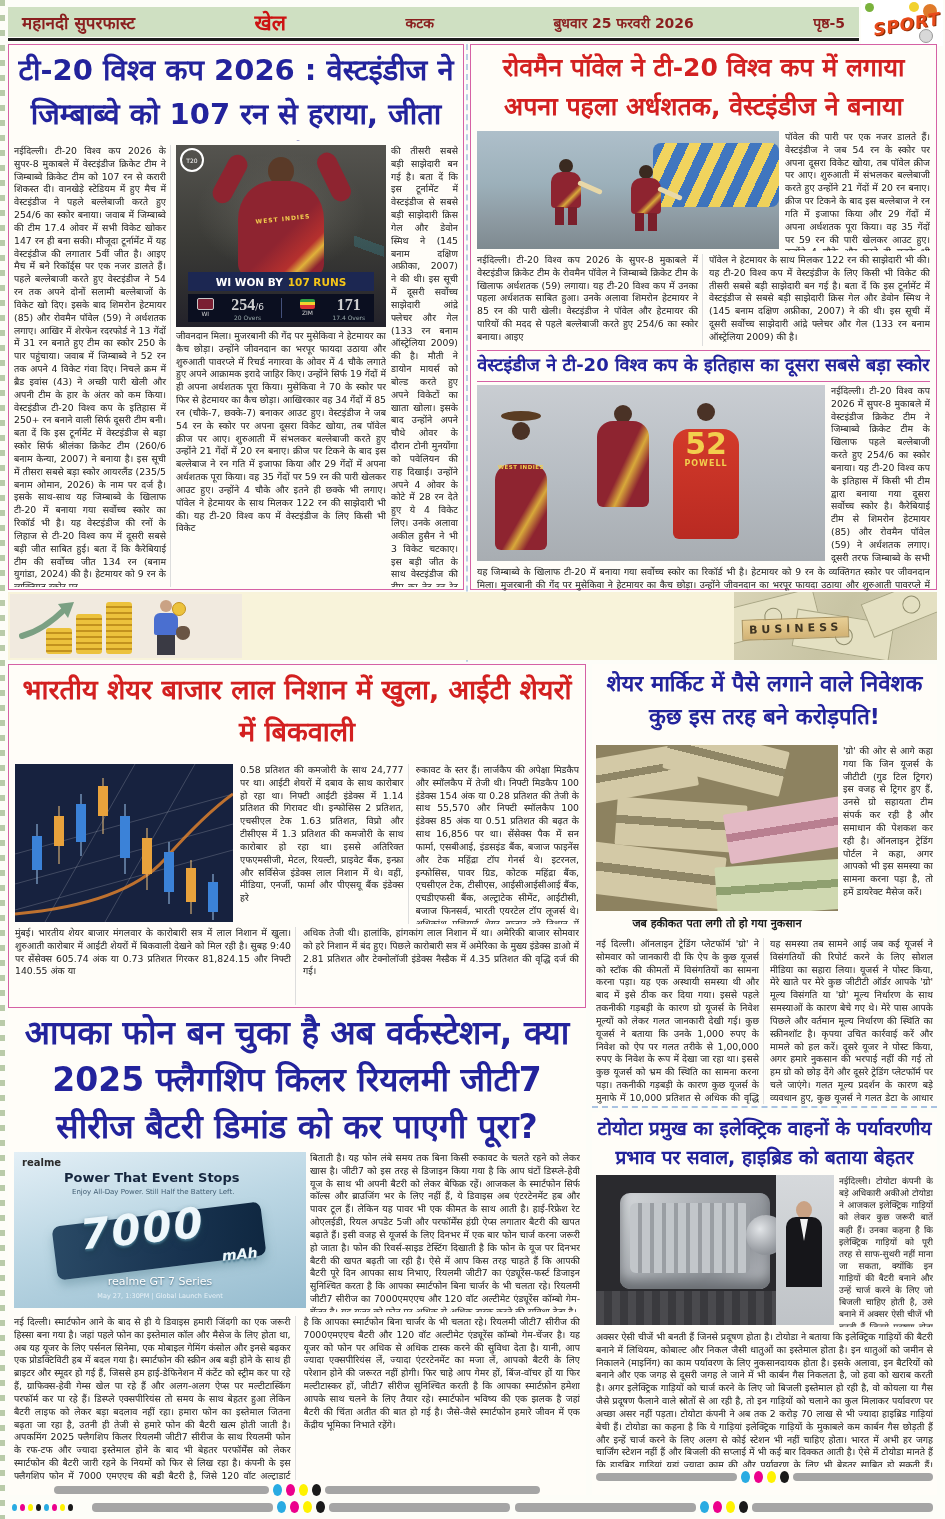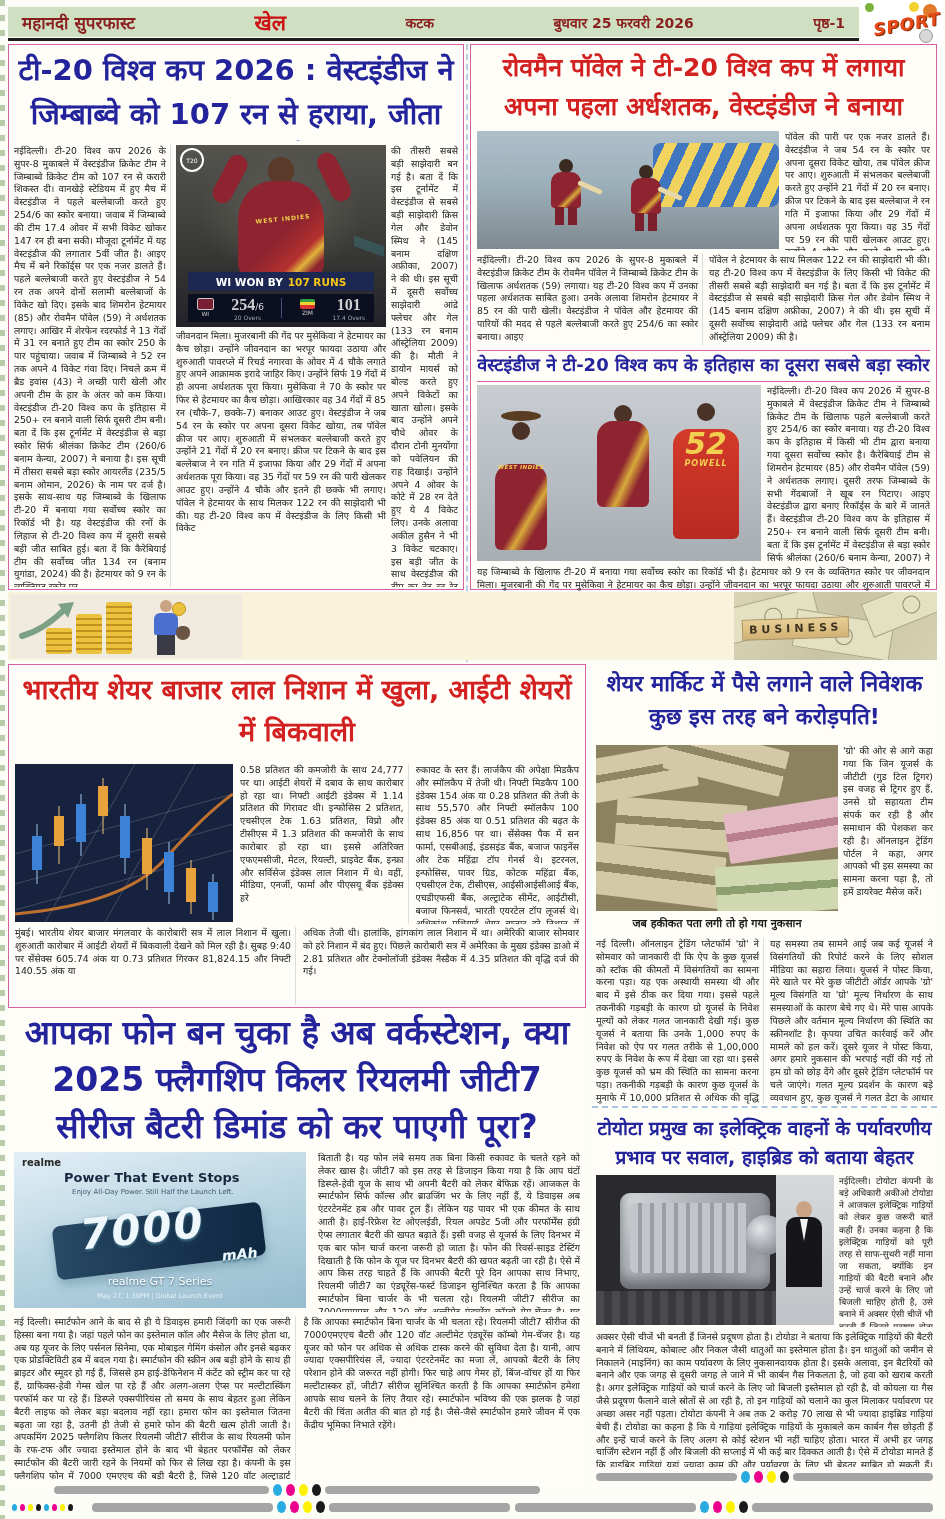--- a/index.html
+++ b/index.html
@@ -85,22 +85,22 @@
         background:linear-gradient(90deg,#7a1f2b 0 9px,transparent 9px 13px,#7a1f2b 13px);}
   .bm-bat{position:absolute;left:30px;top:26px;width:26px;height:5px;background:#e8d8a8;border-radius:3px;transform:rotate(24deg);}
   .bm1{left:70px;top:28px;}
   .bm2{left:150px;top:34px;}
   .pow-side{flex:1;}
   .pow-row2{display:flex;gap:6px;height:92px;margin-top:3px;}
   .pow-row2 .col{flex:1;}
   .sub-head{font-size:18px;line-height:1.3;height:26px;overflow:hidden;color:#23239c;text-align:center;
         font-weight:bold;margin:4px 0 3px;border-top:1px solid #d561a5;border-bottom:1px solid #d561a5;padding:2px 0;}
   .rec-row{display:flex;gap:6px;height:178px;}
-  .photo-record{position:relative;width:284px;height:176px;flex:none;overflow:hidden;
-        background:linear-gradient(180deg,#c9cdd2 0%,#b6bcc2 55%,#a8adb2 100%);font-style:italic;}
+  .photo-record{position:relative;width:348px;height:176px;flex:none;overflow:hidden;
+        background:linear-gradient(180deg,#c9cdd2 0%,#b6bcc2 55%,#a8adb2 100%);}
   .fig{position:absolute;}
   .fig-head{width:18px;height:18px;border-radius:50%;background:#4a3226;margin:0 auto;}
   .fig-body{width:52px;height:86px;border-radius:16px 16px 6px 6px;margin-top:-2px;}
   .fg1{left:18px;top:26px;}
   .fg1 .fig-hat{width:40px;height:10px;border-radius:50%;background:#5a3c22;margin:0 auto 1px;}
   .fg1 .fig-body{background:linear-gradient(120deg,#8e2430 55%,#d8a93a 65%,#8e2430 78%);}
   .fg-team{display:block;color:#f2cf4e;font-size:5.5px;font-weight:bold;text-align:center;margin-top:26px;letter-spacing:.5px;}
   .fg2{left:120px;top:20px;}
   .fg2 .fig-body{background:linear-gradient(115deg,#8e2430 50%,#d8a93a 62%,#8e2430 76%);}
   .fg3{left:196px;top:18px;}
@@ -155,21 +155,21 @@
   .bu4{left:130px;top:60px;width:120px;height:50px;transform:rotate(-9deg);background:linear-gradient(180deg,#e3b9c4 0 40%,#b97f90 40% 56%,#e3b9c4 56%);}
   .bu5{left:-12px;top:104px;width:140px;height:52px;transform:rotate(7deg);}
   .bu6{left:120px;top:118px;width:130px;height:50px;transform:rotate(-4deg);background:linear-gradient(180deg,#cfd8b0 0 40%,#8fa070 40% 56%,#cfd8b0 56%);}
   .gr-caption{font-size:11px;font-weight:bold;color:#1c1c1c;text-align:center;margin-top:4px;}
   .gr-side{flex:1;}
   .gr-cols{display:flex;gap:6px;height:166px;margin-top:3px;}
   .gr-cols .col{flex:1;}
   
   .phone-box{left:8px;top:1008px;width:578px;height:487px;padding:2px 6px;}
   .ph-h{font-size:33px;line-height:1.42;height:140px;overflow:hidden;}
-  .ph-row1{display:flex;gap:12px;height:160px;margin-top:2px;}
+  .ph-row1{display:flex;gap:4px;height:160px;margin-top:2px;}
   .photo-realme{position:relative;width:292px;height:156px;flex:none;overflow:hidden;
         background:linear-gradient(165deg,#e3eff6 0%,#bcd7e4 45%,#96bccf 100%);}
   .rl-logo{position:absolute;left:8px;top:5px;font-size:10px;font-weight:bold;color:#2b2b2b;}
   .rl-title{position:absolute;left:50px;top:18px;font-size:13px;font-weight:bold;color:#16263e;}
   .rl-sub{position:absolute;left:58px;top:36px;font-size:7px;color:#3e5a70;}
   .rl-slab{position:absolute;left:40px;top:62px;width:210px;height:54px;border-radius:8px;transform:rotate(-7deg);
         background:linear-gradient(100deg,#2a4a66,#183350 60%,#0f2740);box-shadow:0 6px 10px #68909f88;}
   .rl-7000{position:absolute;left:66px;top:52px;font-size:42px;font-weight:bold;font-style:italic;color:#eef7fb;
         text-shadow:0 2px 2px #3e6d85,0 4px 6px #1c3c50;transform:rotate(-6deg);letter-spacing:2px;}
   .rl-mah{position:absolute;left:208px;top:94px;font-size:14px;font-weight:bold;font-style:italic;color:#eef7fb;
@@ -214,21 +214,21 @@
 <body>
 
 <div class="page">
   <div class="edge"></div>
 
   <div class="header-bar">
     <span class="hb-name">महानदी सुपरफास्ट</span>
     <span class="hb-khel">खेल</span>
     <span class="hb-city">कटक</span>
     <span class="hb-date">बुधवार 25 फरवरी 2026</span>
-    <span class="hb-page">पृष्ठ-1</span>
+    <span class="hb-page">पृष्ठ-5</span>
   </div>
   <div class="header-rule"></div>
   <div class="sport-logo">
     <span class="sl-dot sl-d3"></span>
     <span class="sl-dot sl-d2"></span>
     <span class="sl-dot sl-d1"></span>
     <span class="sl-dot sl-d4"></span>
     <span class="sport-text">SPORT</span>
   </div>
   <div class="v-divider"></div>
@@ -259,21 +259,21 @@
             <div class="team-cell">
               <span class="score-big">254</span><span class="score-sub">/6</span>
               <span class="overs">20 Overs</span>
             </div>
             <div class="score-div"></div>
             <div class="team-cell">
               <span class="chip chip-zim"></span>
               <span>ZIM</span>
             </div>
             <div class="team-cell">
-              <span class="score-big">101</span>
+              <span class="score-big">171</span>
               <span class="overs">17.4 Overs</span>
             </div>
           </div>
         </div>
         <div class="col lead-c2" style="flex:1">जीवनदान मिला। मुजरबानी की गेंद पर मुसेकिवा ने हेटमायर का कैच छोड़ा। उन्होंने जीवनदान का भरपूर फायदा उठाया और शुरुआती पावरप्ले में रिचर्ड नगारवा के ओवर में 4 चौके लगाते हुए अपने आक्रामक इरादे जाहिर किए। उन्होंने सिर्फ 19 गेंदों में ही अपना अर्धशतक पूरा किया। मुसेकिवा ने 70 के स्कोर पर फिर से हेटमायर का कैच छोड़ा। आखिरकार वह 34 गेंदों में 85 रन (चौके-7, छक्के-7) बनाकर आउट हुए। वेस्टइंडीज ने जब 54 रन के स्कोर पर अपना दूसरा विकेट खोया, तब पॉवेल क्रीज पर आए। शुरुआती में संभलकर बल्लेबाजी करते हुए उन्होंने 21 गेंदों में 20 रन बनाए। क्रीज पर टिकने के बाद इस बल्लेबाज ने रन गति में इजाफा किया और 29 गेंदों में अपना अर्धशतक पूरा किया। वह 35 गेंदों पर 59 रन की पारी खेलकर आउट हुए। उन्होंने 4 चौके और इतने ही छक्के भी लगाए। पॉवेल ने हेटमायर के साथ मिलकर 122 रन की साझेदारी भी की। यह टी-20 विश्व कप में वेस्टइंडीज के लिए किसी भी विकेट</div>
       </div>
       <div class="col lead-c3">की तीसरी सबसे बड़ी साझेदारी बन गई है। बता दें कि इस टूर्नामेंट में वेस्टइंडीज से सबसे बड़ी साझेदारी क्रिस गेल और डेवोन स्मिथ ने (145 बनाम दक्षिण अफ्रीका, 2007) ने की थी। इस सूची में दूसरी सर्वोच्च साझेदारी आंद्रे फ्लेचर और गेल (133 रन बनाम ऑस्ट्रेलिया 2009) की है। मौती ने डायोन मायर्स को बोल्ड करते हुए अपने विकेटों का खाता खोला। इसके बाद उन्होंने अपने चौथे ओवर के दौरान टोनी मुनयोंगा को पवेलियन की राह दिखाई। उन्होंने अपने 4 ओवर के कोटे में 28 रन देते हुए ये 4 विकेट लिए। उनके अलावा अकील हुसैन ने भी 3 विकेट चटकाए। इस बड़ी जीत के साथ वेस्टइंडीज की टीम का नेट रन रेट +5.350 हो गया है। सुपर-8 ग्रुप-1 में कैरेबियाई टीम अंक तालिका में फिलहाल शीर्ष पर पहुंच गई हैं। एक ही मैच जीतने वाली दक्षिण अफ्रीकी टीम +3.800 के नेट रन रेट के साथ दूसरे स्थान पर है। इस ग्रुप में भारतीय टीम तीसरे और जिम्बाब्वे फिलहाल चौथे पायदान पर है। इन दोनों टीमों ने अपने-अपने पहले मैच हारे हैं। इस मैच में कुल 31 छक्के लगे, जो टी-20 विश्व कप में किसी भी मैच में सबसे ज्यादा हैं। इससे पहले 2014 संस्करण में नीदरलैंड और आयरलैंड के बीच हुए मैच में कुल 30 छक्के लगे थे।</div>
     </div>
   </section>
 
@@ -417,21 +417,21 @@
       <div class="col">यह समस्या तब सामने आई जब कई यूजर्स ने विसंगतियों की रिपोर्ट करने के लिए सोशल मीडिया का सहारा लिया। यूजर्स ने पोस्ट किया, मेरे खाते पर मेरे कुछ जीटीटी ऑर्डर आपके 'ग्रो' मूल्य विसंगति या 'ग्रो' मूल्य निर्धारण के साथ समस्याओं के कारण बेचे गए थे। मेरे पास आपके पिछले और वर्तमान मूल्य निर्धारण की स्थिति का स्क्रीनशॉट है। कृपया उचित कार्रवाई करें और मामले को हल करें। दूसरे यूजर ने पोस्ट किया, अगर हमारे नुकसान की भरपाई नहीं की गई तो हम ग्रो को छोड़ देंगे और दूसरे ट्रेडिंग प्लेटफॉर्म पर चले जाएंगे। गलत मूल्य प्रदर्शन के कारण बड़े व्यवधान हुए, कुछ यूजर्स ने गलत डेटा के आधार पर ट्रेडिंग निर्णय लिए। यह स्थिति उन लोगों के लिए निराशा और वित्तीय नुकसान का कारण बनी, जिन्होंने भ्रामक जानकारी पर काम किया। एक ग्रो यूजर ने लिखा, वाकई ग्रो 2.8 लाख रुपए की यह जबरदस्त तेजी देखकर मैंने सोचा कि मुझे सोना मिल गया है, पता चला कि यह केवल एक बग था। अब मैं खरीद का ऑर्डर भी ठीक से नहीं दे सकता क्योंकि राशि पूरी तरह गड़बड़ है।</div>
     </div>
   </section>
 
   <section class="box phone-box">
     <h1 class="headline-blue ph-h">आपका फोन बन चुका है अब वर्कस्टेशन, क्या 2025 फ्लैगशिप किलर रियलमी जीटी7 सीरीज बैटरी डिमांड को कर पाएगी पूरा?</h1>
     <div class="ph-row1">
       <div class="photo-realme">
         <span class="rl-logo">realme</span>
         <span class="rl-title">Power That Event Stops</span>
-        <span class="rl-sub">Enjoy All-Day Power. Still Half the Launch Left.</span>
+        <span class="rl-sub">Enjoy All-Day Power. Still Half the Battery Left.</span>
         <div class="rl-slab"></div>
         <span class="rl-7000">7000</span>
         <span class="rl-mah">mAh</span>
         <span class="rl-product">realme GT 7 Series</span>
         <span class="rl-event">May 27, 1:30PM | Global Launch Event</span>
       </div>
       <div class="col ph-side">बिताती है। यह फोन लंबे समय तक बिना किसी रुकावट के चलते रहने को लेकर खास है। जीटी7 को इस तरह से डिजाइन किया गया है कि आप घंटों डिस्प्ले-हेवी यूज के साथ भी अपनी बैटरी को लेकर बेफिक्र रहें। आजकल के स्मार्टफोन सिर्फ कॉल्स और ब्राउजिंग भर के लिए नहीं हैं, ये डिवाइस अब एंटरटेनमेंट हब और पावर टूल हैं। लेकिन यह पावर भी एक कीमत के साथ आती है। हाई-रिफ्रेश रेट ओएलईडी, रियल अपडेट 5जी और परफॉर्मेंस हंग्री ऐप्स लगातार बैटरी की खपत बढ़ाते हैं। इसी वजह से यूजर्स के लिए दिनभर में एक बार फोन चार्ज करना जरूरी हो जाता है। फोन की रिवर्स-साइड टेस्टिंग दिखाती है कि फोन के यूज पर दिनभर बैटरी की खपत बढ़ती जा रही है। ऐसे में आप किस तरह चाहते हैं कि आपकी बैटरी पूरे दिन आपका साथ निभाए, रियलमी जीटी7 का एंड्यूरेंस-फर्स्ट डिजाइन सुनिश्चित करता है कि आपका स्मार्टफोन बिना चार्जर के भी चलता रहे। रियलमी जीटी7 सीरीज का 7000एमएएच और 120 वॉट अल्टीमेट एंड्यूरेंस कॉम्बो गेम-चेंजर है। यह यूजर को फोन पर अधिक से अधिक टास्क करने की सुविधा देता है।</div>
     </div>
     <div class="ph-row2">
       <div class="col sep-r">नई दिल्ली। स्मार्टफोन आने के बाद से ही ये डिवाइस हमारी जिंदगी का एक जरूरी हिस्सा बना गया है। जहां पहले फोन का इस्तेमाल कॉल और मैसेज के लिए होता था, अब यह यूजर के लिए पर्सनल सिनेमा, एक मोबाइल गेमिंग कंसोल और इनसे बढ़कर एक प्रोडक्टिविटी हब में बदल गया है। स्मार्टफोन की स्क्रीन अब बड़ी होने के साथ ही ब्राइटर और स्मूदर हो गई हैं, जिससे हम हाई-डेफिनेशन में कंटेंट को स्ट्रीम कर पा रहे हैं, ग्राफिक्स-हेवी गेम्स खेल पा रहे हैं और अलग-अलग ऐप्स पर मल्टीटास्किंग परफॉर्म कर पा रहे हैं। डिस्प्ले एक्सपीरियंस तो समय के साथ बेहतर हुआ लेकिन बैटरी लाइफ को लेकर बड़ा बदलाव नहीं रहा। हमारा फोन का इस्तेमाल जितना बढ़ता जा रहा है, उतनी ही तेजी से हमारे फोन की बैटरी खत्म होती जाती है। अपकमिंग 2025 फ्लैगशिप किलर रियलमी जीटी7 सीरीज के साथ रियलमी फोन के रफ-टफ और ज्यादा इस्तेमाल होने के बाद भी बेहतर परफॉर्मेंस को लेकर स्मार्टफोन की बैटरी जारी रहने के नियमों को फिर से लिख रहा है। कंपनी के इस फ्लैगशिप फोन में 7000 एमएएच की बड़ी बैटरी है, जिसे 120 वॉट अल्ट्राडार्ट चार्जर के साथ पेयर किया गया है। यह फोन ऐसी जनरेशन को ध्यान में रखकर तैयार किया गया है, जो अपना अधिक से अधिक समय स्क्रीन पर</div>

